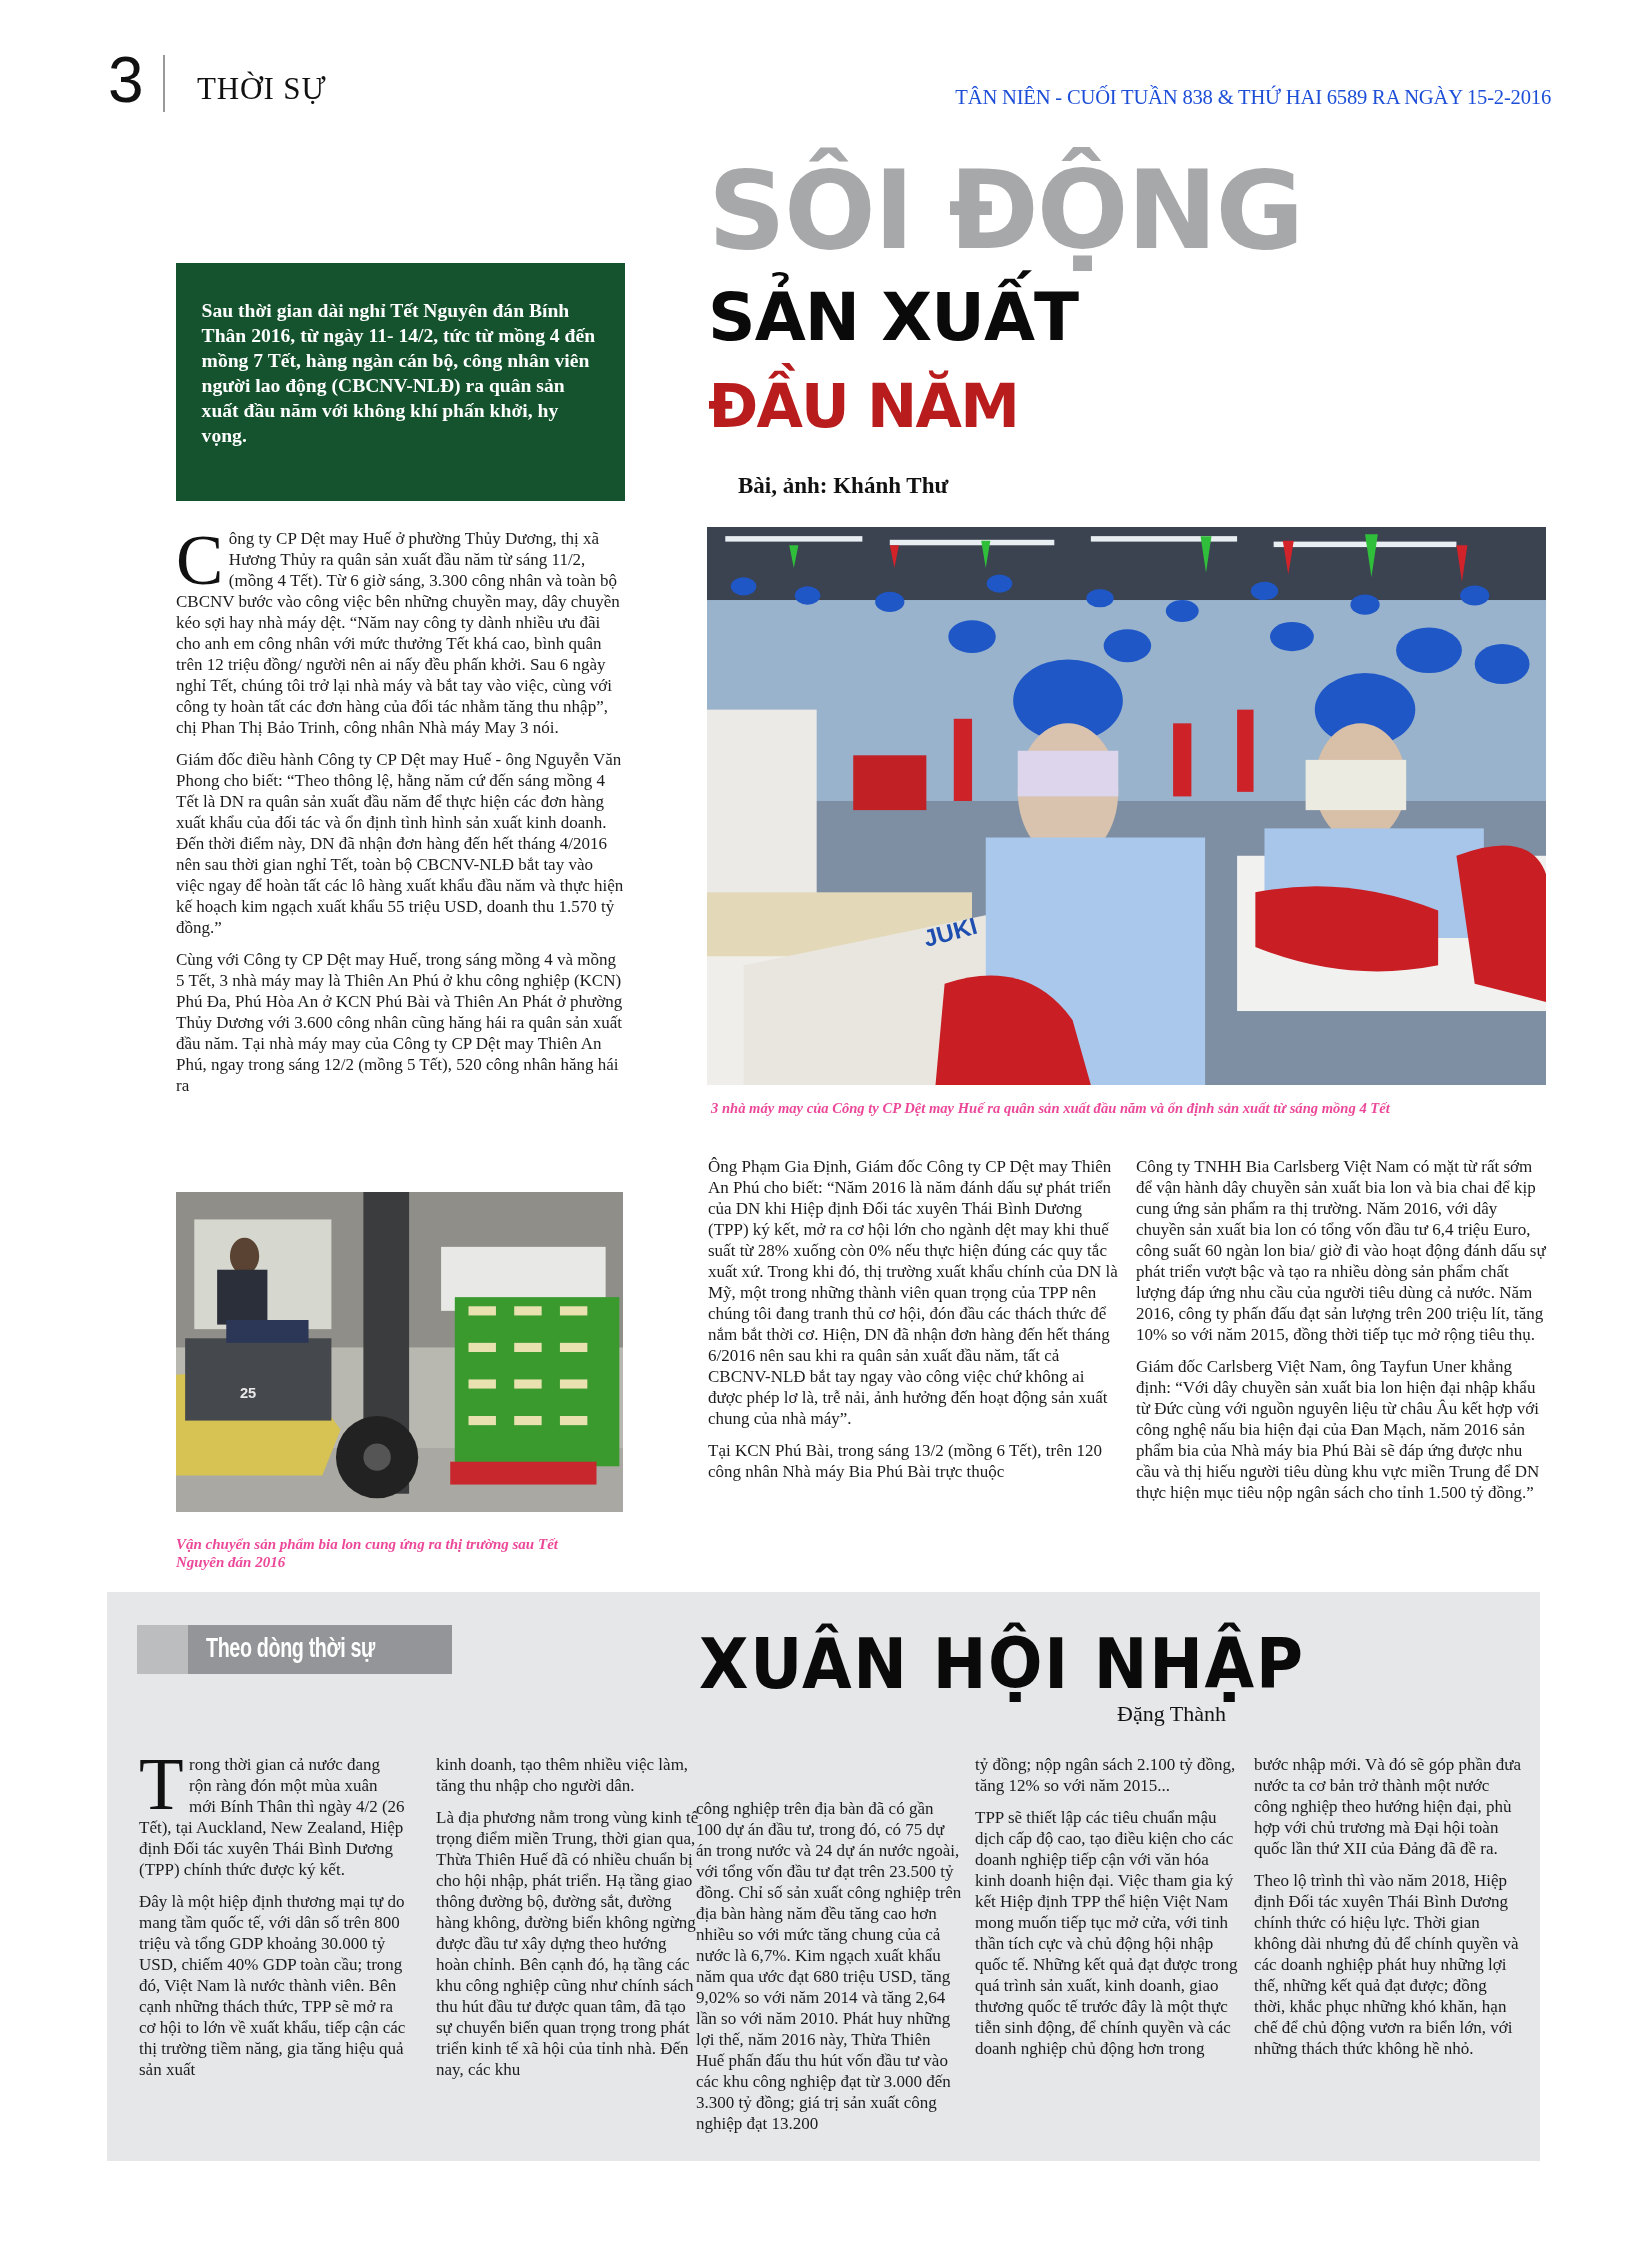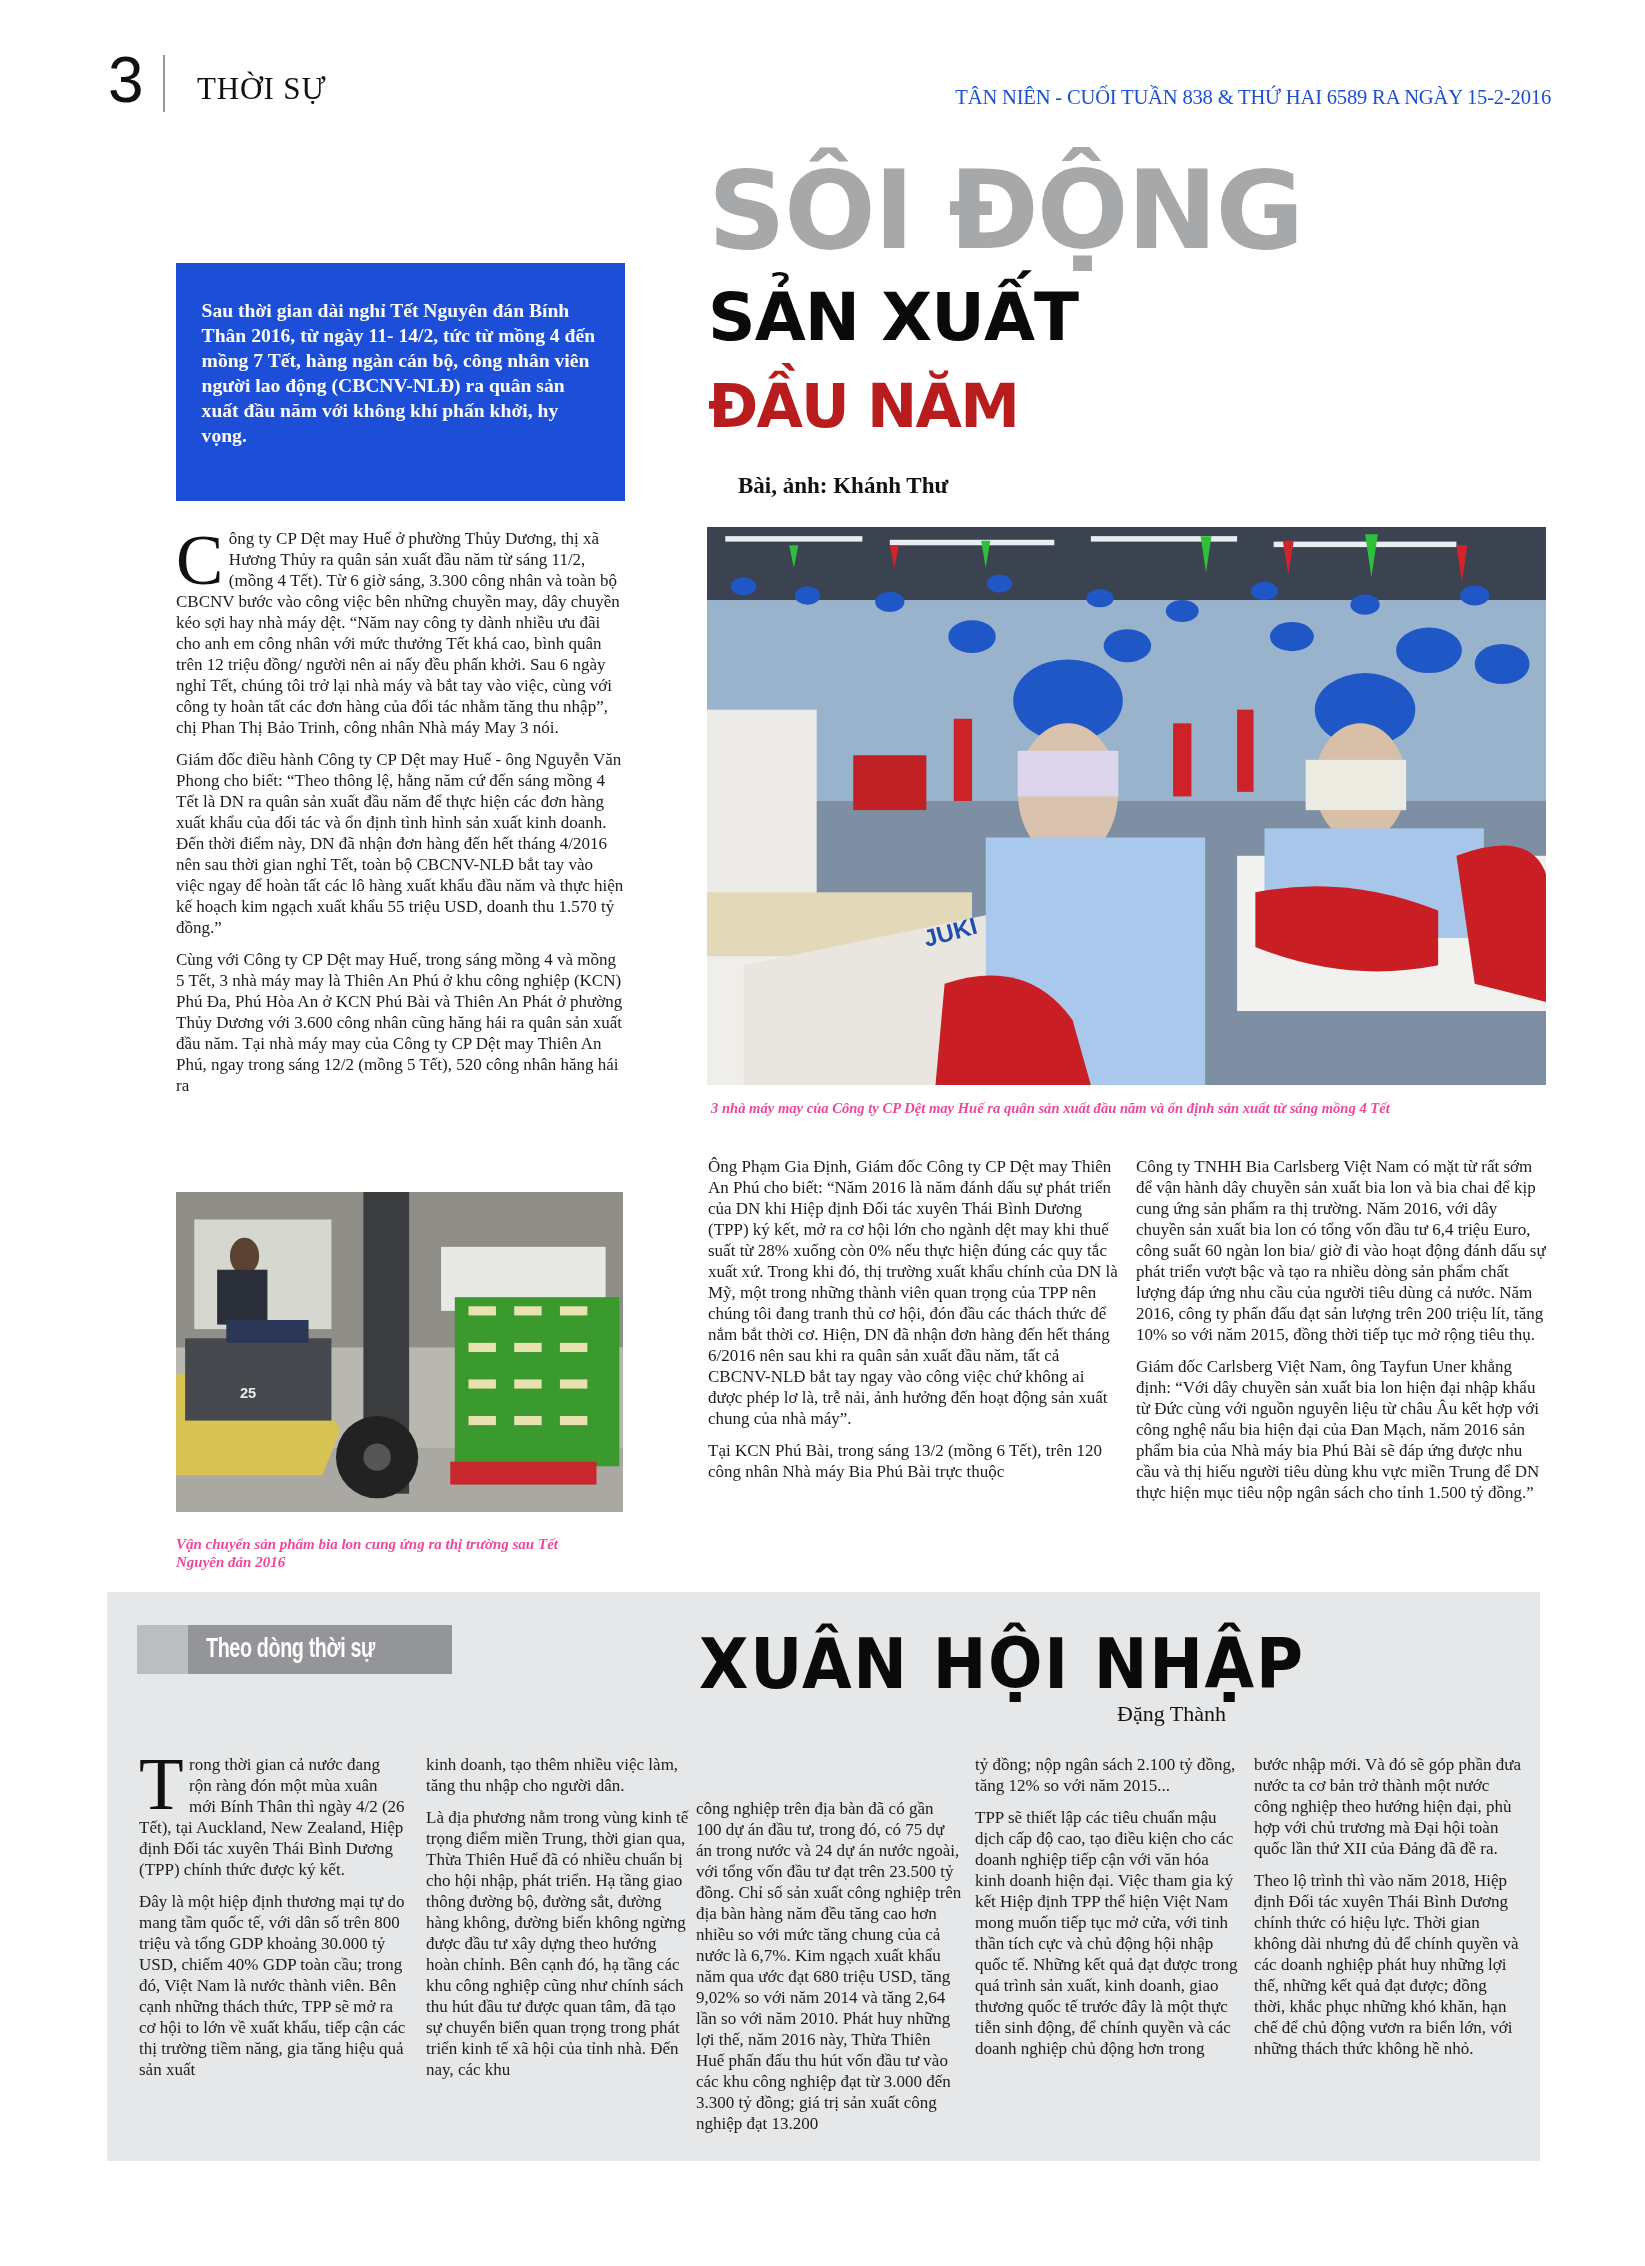--- a/index.html
+++ b/index.html
@@ -3,21 +3,21 @@
 <meta charset="utf-8">
 <style>
   html, body { margin:0; padding:0; background:#ffffff; }
   body { width:1646px; height:2266px; position:relative; overflow:hidden; font-family:"Liberation Serif", serif; color:#1a1a1a; }
   .abs { position:absolute; }
   .page-num { left:108px; top:48px; font-family:"Liberation Sans", sans-serif; font-size:64px; line-height:64px; color:#111; letter-spacing:-1.8px; }
   .page-divider { left:163px; top:55px; width:1.8px; height:57px; background:#999; }
   .section-label { left:197px; top:71px; font-size:31px; letter-spacing:0.9px; color:#111; }
   .issue-line { left:914px; top:86px; width:637px; text-align:right; font-size:20.6px; color:#1d4ed8; letter-spacing:-0.2px; }
 
-  .lede-box { left:176px; top:263px; width:449px; height:238px; background:#1d4ed8; box-sizing:border-box; padding:35px 25.6px 0 25.6px; }
+  .lede-box { left:176px; top:263px; width:449px; height:238px; background:#14532d; box-sizing:border-box; padding:35px 25.6px 0 25.6px; }
   .lede-text { color:#ffffff; font-weight:bold; font-size:19.6px; line-height:25px; }
 
   .headline { left:708px; font-family:"DejaVu Sans", sans-serif; font-weight:bold; letter-spacing:-1.8px; }
   .hl-1 { top:154px; font-size:108px; line-height:114px; color:#a7a8aa; }
   .hl-2 { top:279px; font-size:66px; line-height:77px; color:#0a0a0a; letter-spacing:-0.9px; }
   .hl-3 { top:356px; font-size:60px; line-height:101px; color:#b91c1c; }
   .byline-1 { left:710px; top:473px; font-weight:bold; font-size:23px; color:#111;margin-left:28px; }
 
   .col { font-size:17px; line-height:21px; text-align:left; color:#1c1c1c; }
   .col p { margin:0 0 11px 0; }
@@ -38,21 +38,21 @@
   .bottom-box { left:107px; top:1592px; width:1433px; height:569px; background:#e6e7e8; }
   .tag { left:137px; top:1625px; width:315px; height:49px; background:#949598; }
   .tag-strip { left:137px; top:1625px; width:51px; height:49px; background:#bcbdbf; }
   .tag-text { left:206px; top:1632px; font-family:"Liberation Sans", sans-serif; font-weight:bold; font-size:27.4px; color:#ffffff; transform:scaleX(0.72); transform-origin:left top; letter-spacing:-0.5px; }
   .headline-2 { left:699px; top:1623px; font-family:"DejaVu Sans", sans-serif; font-weight:bold; font-size:69px; line-height:82px; color:#0a0a0a; letter-spacing:1.8px; transform:scaleX(0.93); transform-origin:left top; }
   .byline-2 { left:1117px; top:1701px; font-weight:normal; font-size:22px; color:#111; }
 
   .bcol { top:1754px; font-size:17px; line-height:21px; color:#1c1c1c; }
   .bcol p { margin:0 0 11px 0; }
   .bcol-1 { left:139px; width:267px; }
-  .bcol-2 { left:426px; width:265px; }
+  .bcol-2 { left:436px; width:265px; }
   .bcol-3 { left:696px; width:267px;margin-top:44px; }
   .bcol-4 { left:975px; width:267px; }
   .bcol-5 { left:1254px; width:267px; }
   .dropcap-t { float:left; font-size:73px; line-height:57px; margin:1.8px 5.5px 0 0; color:#111; }
 </style>
 </head>
 <body>
 
 <div class="abs page-num">3</div>
 <div class="abs page-divider"></div>

